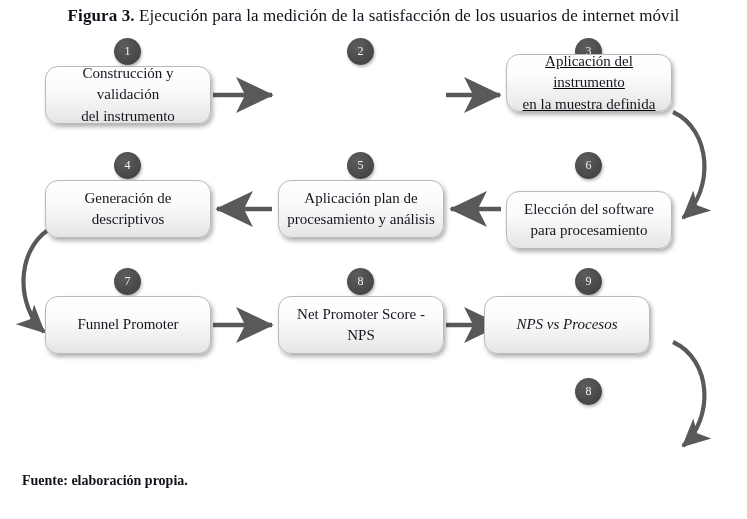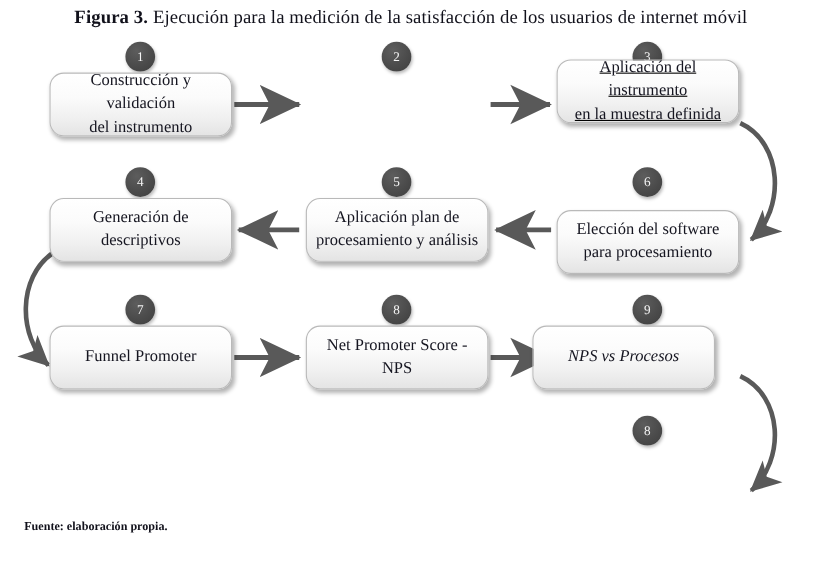--- a/index.html
+++ b/index.html
@@ -30,21 +30,21 @@
   }
   #figure-title .lead {
     font-weight: bold;
   }
 
   
   #source-note {
     position: absolute;
     left: 22px;
     top: 473px;
-    font-size: 11px;
+    font-size: 14px;
     font-weight: bold;
     color: #11111b;
   }
 
   
   #connectors {
     position: absolute;
     left: 0;
     top: 0;
     width: 747px;

